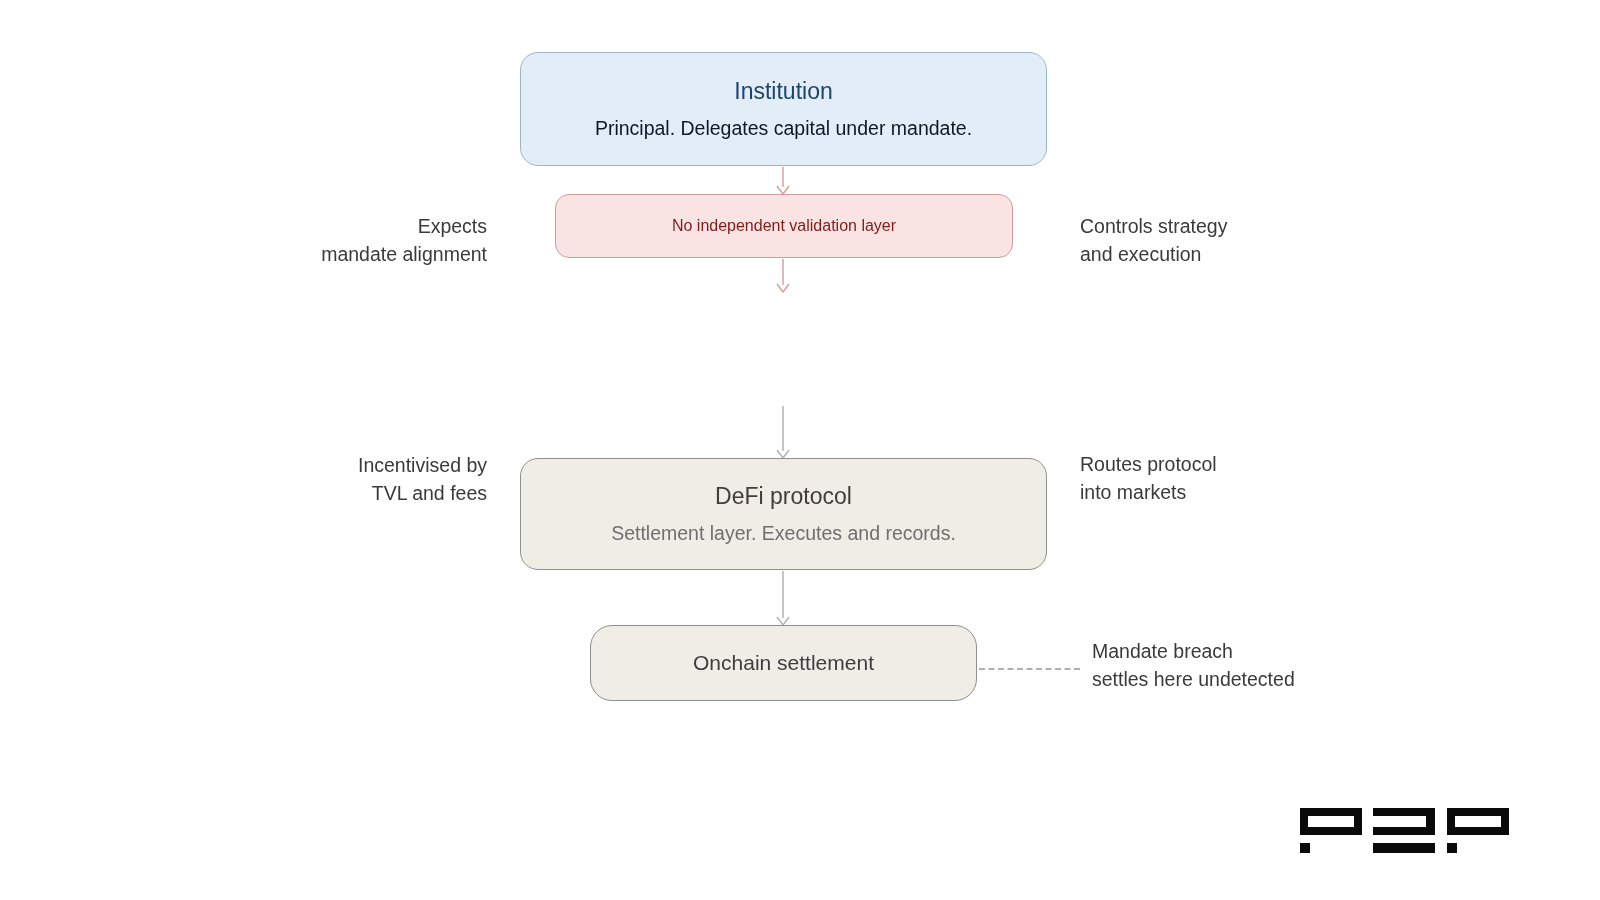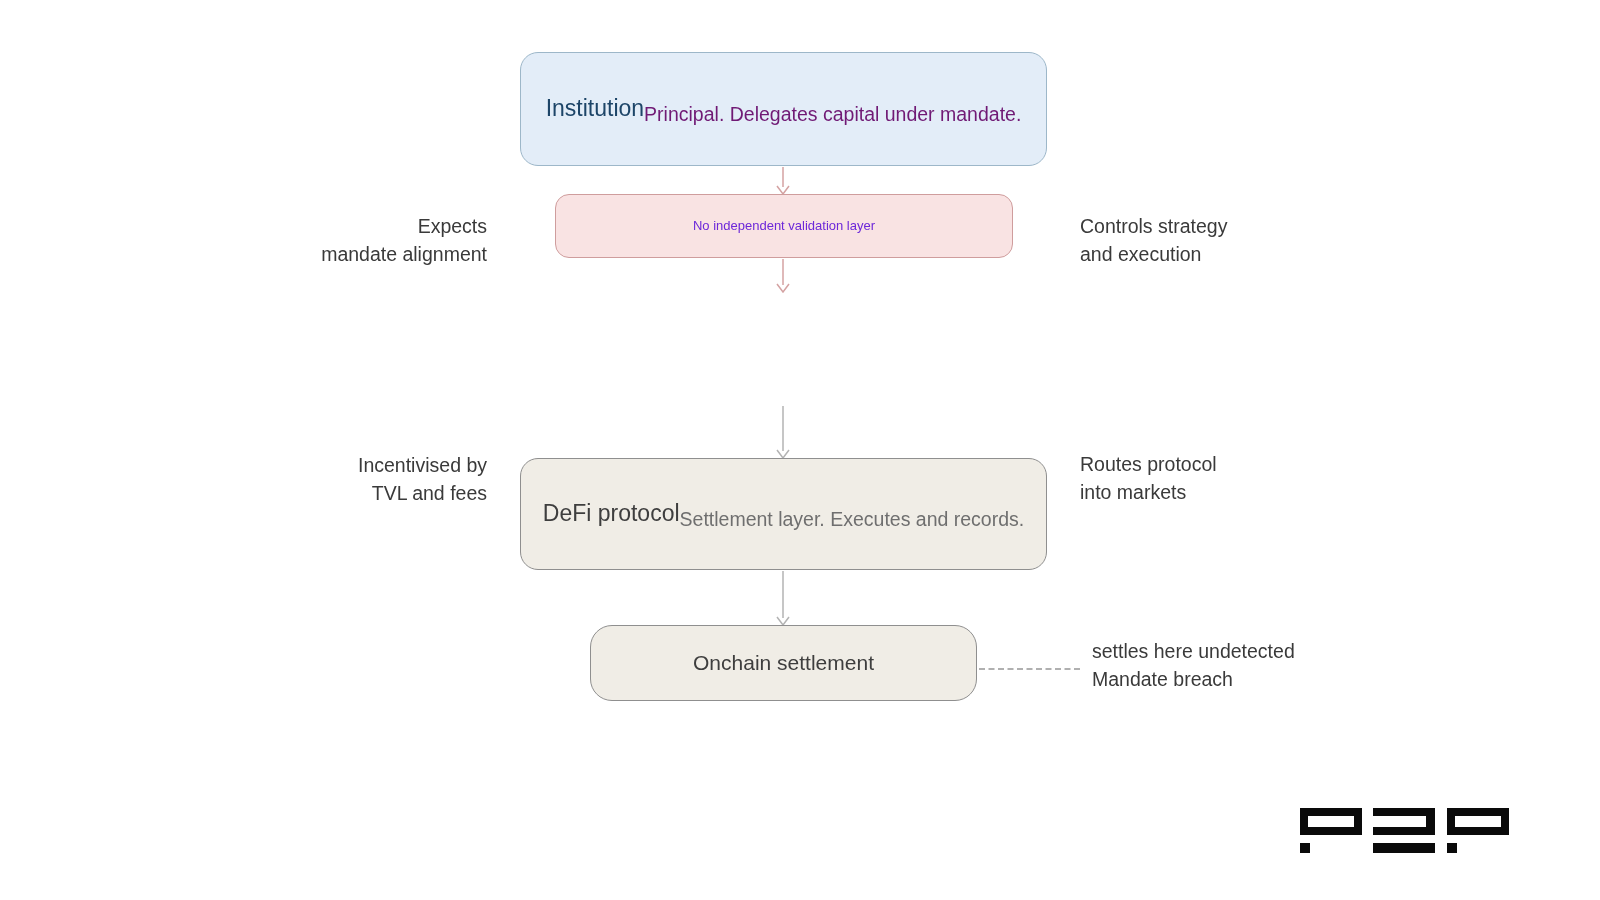--- a/index.html
+++ b/index.html
@@ -1,36 +1,36 @@
 <!DOCTYPE html>
 <html><head>
 <meta charset="utf-8">
 <style>
   * { margin:0; padding:0; box-sizing:border-box; }
   html,body { background:#ffffff; }
   body { font-family:"Liberation Sans", sans-serif; }
   .stage { position:relative; width:1600px; height:900px; background:#ffffff; overflow:hidden; }
 
   
-  .node { position:absolute; display:flex; flex-direction:row; align-items:center; justify-content:center; text-align:center; }
+  .node { position:absolute; display:flex; flex-direction:column; align-items:center; justify-content:center; text-align:center; }
   .node-title { font-size:23px; color:#3e3e3e; line-height:1.2; }
   .node-sub   { font-size:19.5px; color:#6f6f6f; line-height:1.2; margin-top:11px; }
 
   .node-institution {
     left:520px; top:52px; width:527px; height:114px;
     background:#e3edf8; border:1.5px solid #9db7c9; border-radius:18px;
   }
   .node-institution .node-title { color:#1d4568; }
-  .node-institution .node-sub   { color:#701a75; }
+  .node-institution .node-sub   { color:#0f172a; }
 
   .node-validation {
     left:555px; top:194px; width:458px; height:64px;
     background:#f9e3e3; border:1.5px solid #cf9d9d; border-radius:14px;
   }
-  .node-validation .node-title { font-size:13px; color:#6d28d9; }
+  .node-validation .node-title { font-size:16px; color:#7f1d1d; }
 
   .node-neutral { background:#f0ede6; border:1.5px solid #8f8f8f; border-radius:18px; }
   .node-curator { left:520px; top:292px; width:527px; height:113px; }
   .node-defi    { left:520px; top:458px; width:527px; height:112px; }
   .node-onchain { left:590px; top:625px; width:387px; height:76px; border-radius:22px; }
   .node-onchain .node-title { font-size:21px; }
 
   
   .arrow { position:absolute; display:block; }
   .arrow line, .arrow path { fill:none; stroke-width:1.5px; }
@@ -125,22 +125,22 @@
     <div>Incentivised by</div>
     <div>TVL and fees</div>
   </div>
 
   <div class="side-label lbl-routes">
     <div>Routes protocol</div>
     <div>into markets</div>
   </div>
 
   <div class="side-label lbl-breach">
+    <div>Mandate breach</div>
     <div>settles here undetected</div>
-    <div>Mandate breach</div>
   </div>
 
 
   <div class="logo" aria-label="P2P">
     <div class="ring g1"></div>
     <div class="dot d1"></div>
     <div class="two-top"></div>
     <div class="two-bar"></div>
     <div class="ring g3"></div>
     <div class="dot d3"></div>

